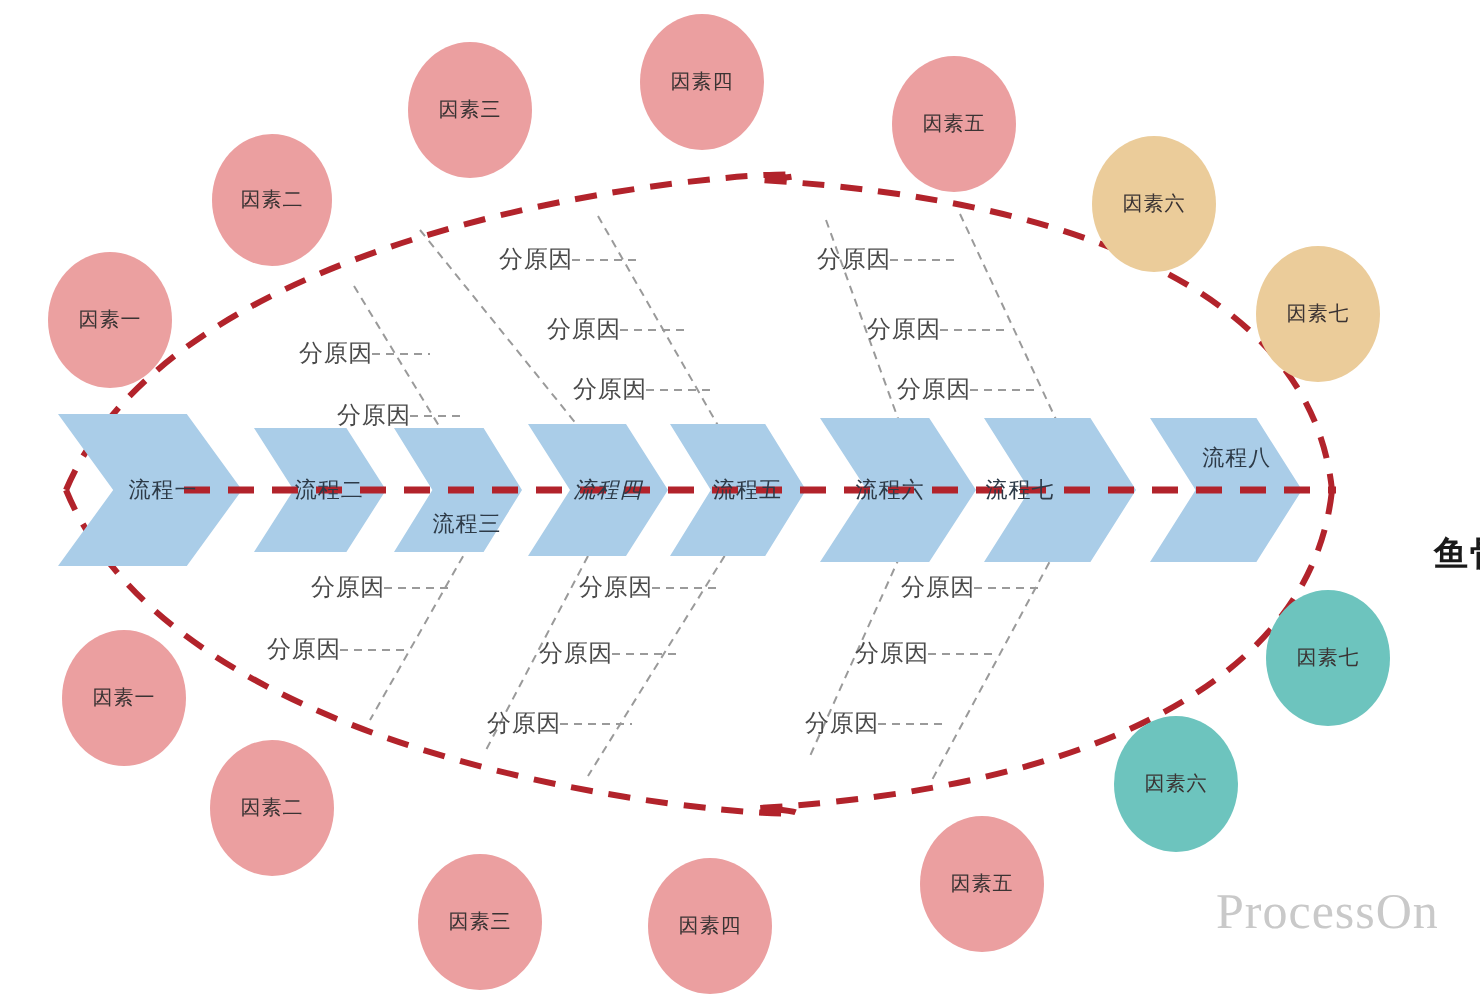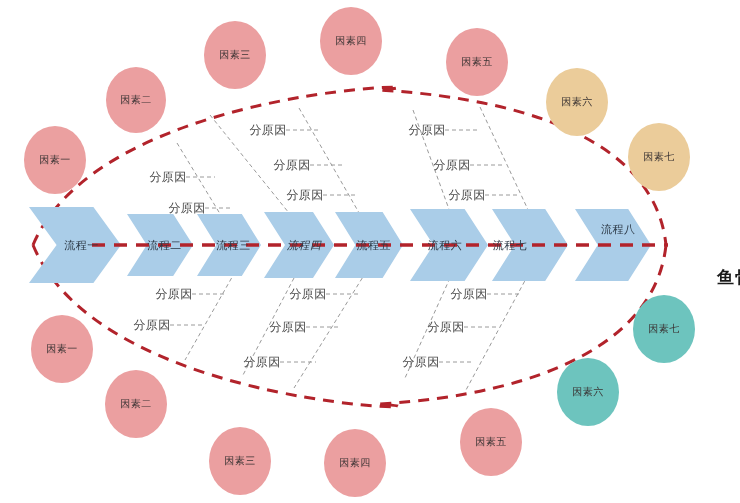--- a/index.html
+++ b/index.html
@@ -143,21 +143,21 @@
       <div class="node-label subcause-label" style="left: 174px; top: 294px;">分原因</div>
       <div class="node-label subcause-label" style="left: 152px; top: 325px;">分原因</div>
       <div class="node-label subcause-label" style="left: 308px; top: 294px;">分原因</div>
       <div class="node-label subcause-label" style="left: 288px; top: 327px;">分原因</div>
       <div class="node-label subcause-label" style="left: 262px; top: 362px;">分原因</div>
       <div class="node-label subcause-label" style="left: 469px; top: 294px;">分原因</div>
       <div class="node-label subcause-label" style="left: 446px; top: 327px;">分原因</div>
       <div class="node-label subcause-label" style="left: 421px; top: 362px;">分原因</div>
       <div class="node-label process-label" style="left: 81.44px; top: 245px;">流程一</div>
       <div class="node-label process-label" style="left: 164.62px; top: 245px; font-family: Liberation Mono, monospace;">流程二</div>
-      <div class="node-label process-label" style="left: 233.48px; top: 245px; text-align: right;">流程三</div>
+      <div class="node-label process-label" style="left: 233.48px; top: 262px; text-align: right;">流程三</div>
       <div class="node-label process-label" style="left: 303.9px; top: 245px; font-style: italic;">流程四</div>
       <div class="node-label process-label" style="left: 373.76px; top: 245px;">流程五</div>
       <div class="node-label process-label" style="left: 445px; top: 245px;">流程六</div>
       <div class="node-label process-label" style="left: 510px; top: 245px;">流程七</div>
       <div class="node-label process-label" style="left: 618.32px; top: 229px;">流程八</div>
       <div class="node-label factor-label" style="left: 55px; top: 160px;">因素一</div>
       <div class="node-label factor-label" style="left: 136px; top: 100px;">因素二</div>
       <div class="node-label factor-label" style="left: 235px; top: 55px;">因素三</div>
       <div class="node-label factor-label" style="left: 351px; top: 41px;">因素四</div>
       <div class="node-label factor-label" style="left: 477px; top: 62px;">因素五</div>
@@ -166,14 +166,15 @@
       <div class="node-label factor-label" style="left: 62px; top: 349px;">因素一</div>
       <div class="node-label factor-label" style="left: 136px; top: 404px;">因素二</div>
       <div class="node-label factor-label" style="left: 240px; top: 461px;">因素三</div>
       <div class="node-label factor-label" style="left: 355px; top: 463px;">因素四</div>
       <div class="node-label factor-label" style="left: 491px; top: 442px;">因素五</div>
       <div class="node-label factor-label" style="left: 588px; top: 392px;">因素六</div>
       <div class="node-label factor-label" style="left: 664px; top: 329px;">因素七</div>
       <div class="node-label title-label" style="left: 744px; top: 245px; margin-top: 32px;">鱼骨图</div>
     </div>
 
+  <div class="watermark" style="left: 608px; top: 443px;">ProcessOn</div>
 
 </div>
 
 </body></html>

